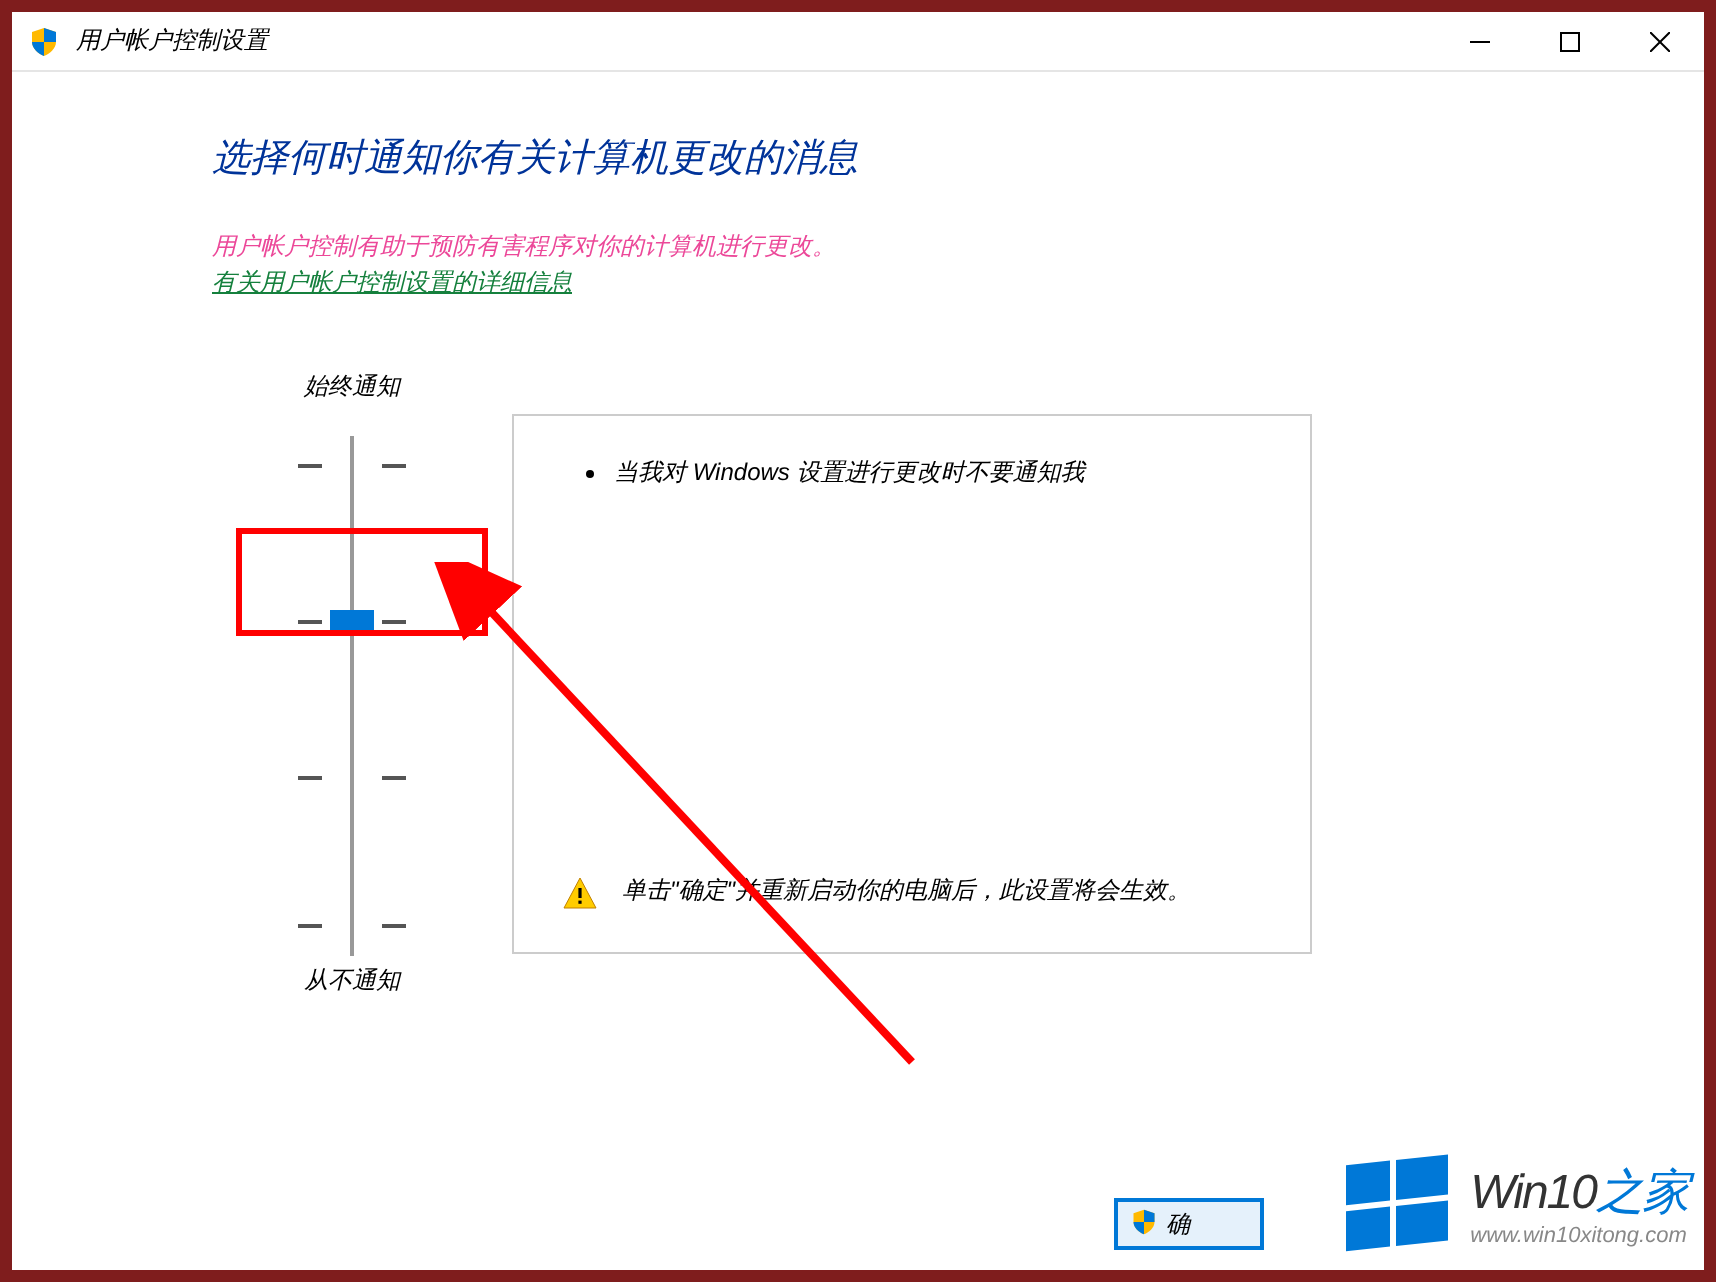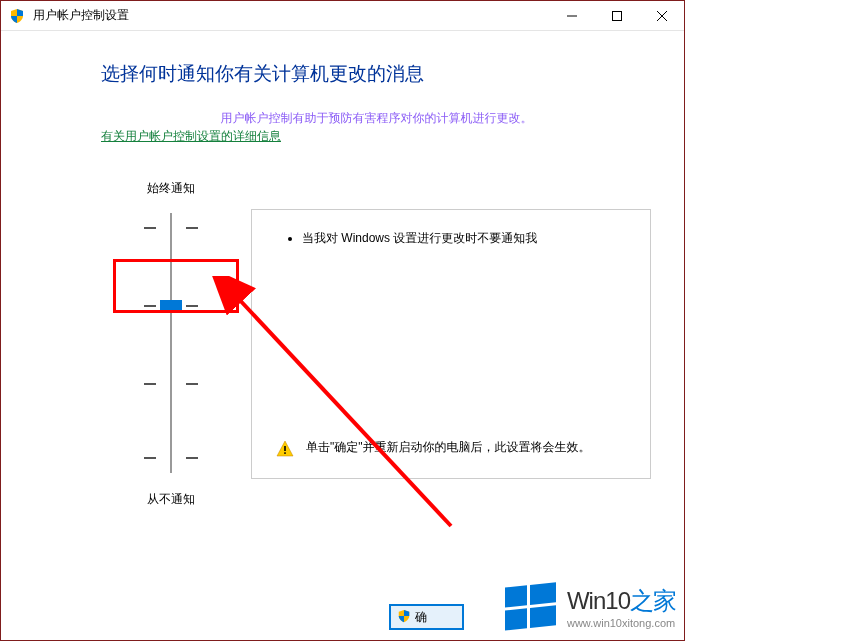--- a/index.html
+++ b/index.html
@@ -7,25 +7,26 @@
       font-family: "Microsoft YaHei", "Segoe UI", sans-serif;
       background: #fff;
       font-size: 12px;
       color: #000;
       position: relative;
       width: 858px;
       height: 641px;
       overflow: hidden;
     }
     .window {
-      width: 685px;
+      width: 858px;
       height: 641px;
-      border: 1px solid #7f1d1d;
+      border: 6px solid #7f1d1d;
       position: relative;
       background: #fff;
+      font-style: italic;
     }
     .titlebar {
       height: 30px;
       border-bottom: 1px solid #e5e5e5;
       display: flex;
       align-items: center;
       padding-left: 8px;
       background: #fff;
     }
     .titlebar .shield-icon {
@@ -59,23 +60,22 @@
       padding: 30px 32px 0 100px;
     }
     .heading {
       font-size: 19px;
       color: #003399;
       font-weight: normal;
       margin-bottom: 22px;
     }
     .description {
       font-size: 12px;
-      color: #8b5cf6;
+      color: #ec4899;
       line-height: 1.6;
-      text-align: center;
     }
     .link {
       color: #15803d;
       text-decoration: underline;
       cursor: pointer;
       font-size: 12px;
       display: inline-block;
       text-align: center;
     }
     .slider-area {
@@ -87,21 +87,21 @@
       width: 140px;
       position: relative;
       text-align: center;
     }
     .slider-label-top {
       font-size: 12px;
       margin-bottom: 16px;
     }
     .slider-label-bottom {
       font-size: 12px;
-      margin-top: 18px;
+      margin-top: 4px;
     }
     .slider-track-wrap {
       position: relative;
       height: 260px;
       margin: 0 auto;
     }
     .slider-line {
       position: absolute;
       left: 50%;
       top: 0;

